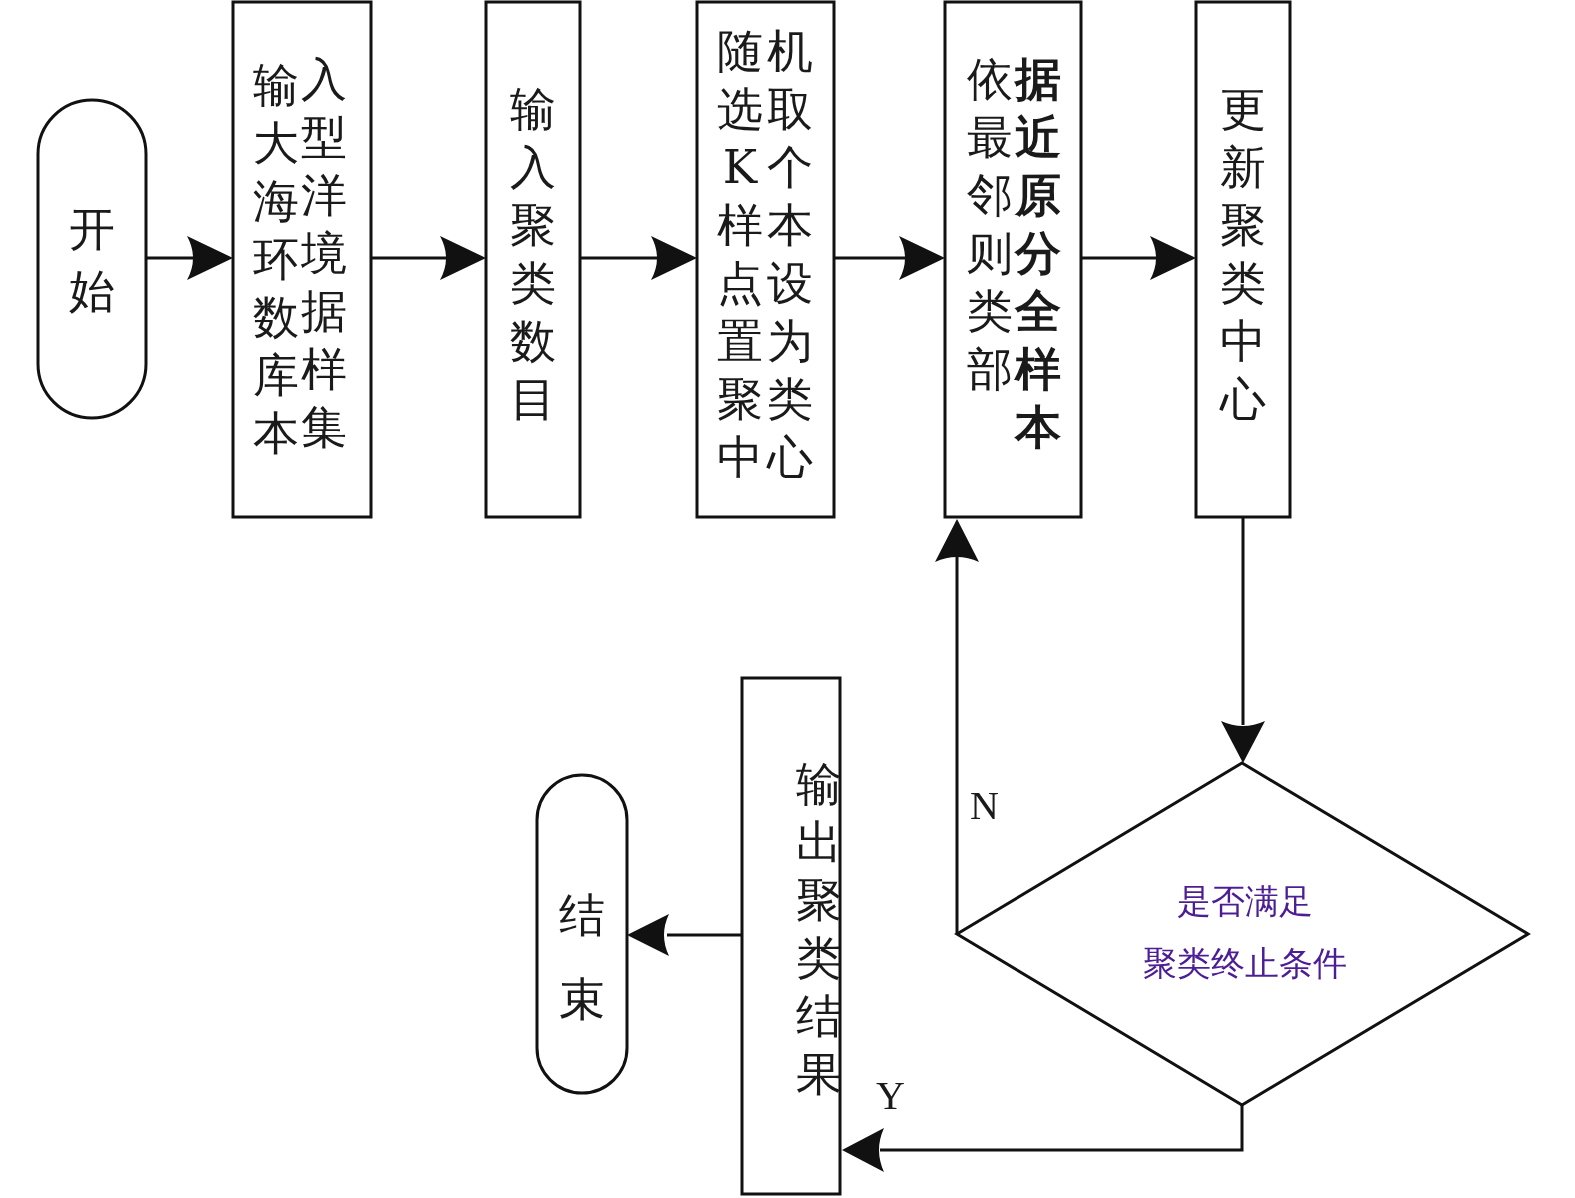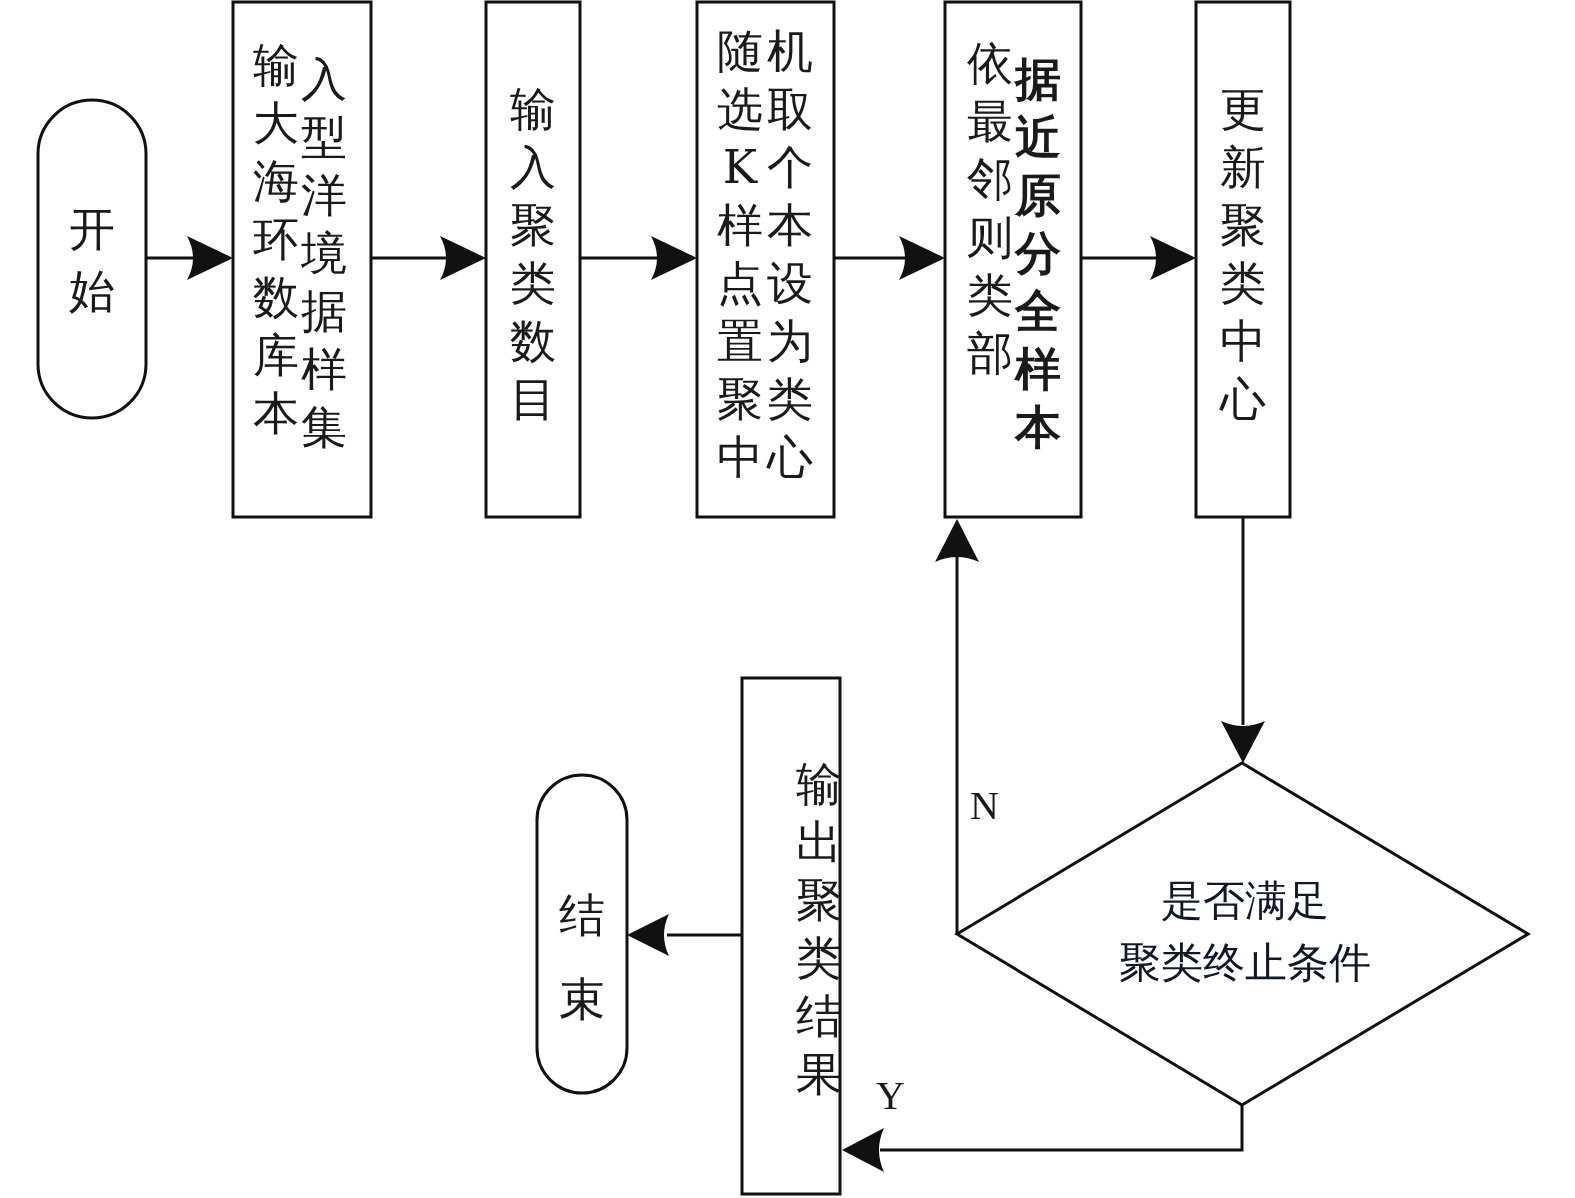--- a/index.html
+++ b/index.html
@@ -4,21 +4,21 @@
 <style>
   html, body { margin: 0; padding: 0; background: #ffffff; }
   body { width: 1575px; height: 1198px; position: relative; overflow: hidden; }
   svg { position: absolute; left: 0; top: 0; }
   .shape { fill: #ffffff; stroke: #111111; stroke-width: 3; }
   .line { stroke: #111111; stroke-width: 3; fill: none; }
   .arrow { fill: #111111; stroke: none; }
   .vtext { position: absolute; font-family: "DejaVu Serif", "Liberation Serif", serif; font-size: 46px; line-height: 58px; color: #1a1a1a; text-align: center; }
   .col { position: absolute; width: 56px; text-align: center; word-break: break-all; }
   .lbl { position: absolute; font-family: "Liberation Serif", "DejaVu Serif", serif; font-size: 40px; color: #1a1a1a; }
-  .dtext { position: absolute; font-family: "DejaVu Serif", "Liberation Serif", serif; font-size: 42px; line-height: 62px; color: #0f172a; text-align: center; }
+  .dtext { position: absolute; font-family: "DejaVu Serif", "Liberation Serif", serif; font-size: 34px; line-height: 62px; color: #4c1d95; text-align: center; }
 </style>
 </head>
 <body>
 
 <svg width="1575" height="1198" viewBox="0 0 1575 1198">
 
   <rect class="shape" x="38" y="100" width="108" height="318" rx="54" ry="54"></rect>
 
   <rect class="shape" x="233" y="2" width="138" height="515"></rect>
   <rect class="shape" x="486" y="2" width="94" height="515"></rect>
@@ -54,29 +54,29 @@
 
   <polyline class="line" points="1242,1105 1242,1150 880,1150"></polyline>
   <path class="arrow" d="M842,1150 L884,1128 Q874,1150 884,1172 Z"></path>
 
   <line class="line" x1="742" y1="935" x2="667" y2="935"></line>
   <path class="arrow" d="M627,935 L669,914 Q659,935 669,956 Z"></path>
 </svg>
 
 <div class="vtext col" style="left:64px; top:198px; line-height:62px;">开始</div>
 
-<div class="vtext col" style="left:248px; top:36px;text-align:center;">输大海环数库本</div>
+<div class="vtext col" style="left:248px; top:56px;text-align:center;">输大海环数库本</div>
 <div class="vtext col" style="left:296px; top:50px;">入型洋境据样集</div>
 
 <div class="vtext col" style="left:505px; top:80px;">输入聚类数目</div>
 
 <div class="vtext col" style="left:712px; top:22px;">随选K样点置聚中</div>
 <div class="vtext col" style="left:762px; top:22px;">机取个本设为类心</div>
 
-<div class="vtext col" style="left:962px; top:34px;">依最邻则类部</div>
+<div class="vtext col" style="left:962px; top:50px;">依最邻则类部</div>
 <div class="vtext col" style="left:1010px; top:50px;font-weight:bold;">据近原分全样本</div>
 
 <div class="vtext col" style="left:1215px; top:80px;">更新聚类中心</div>
 
 <div class="vtext col" style="left:763px; top:755px;margin-left:28px;">输出聚类结果</div>
 
 <div class="vtext col" style="left:554px; top:873px; line-height:84px;">结束</div>
 
 <div class="dtext" style="left:1080px; top:870px; width:330px;">是否满足</div>
 <div class="dtext" style="left:1080px; top:932px; width:330px;">聚类终止条件</div>

